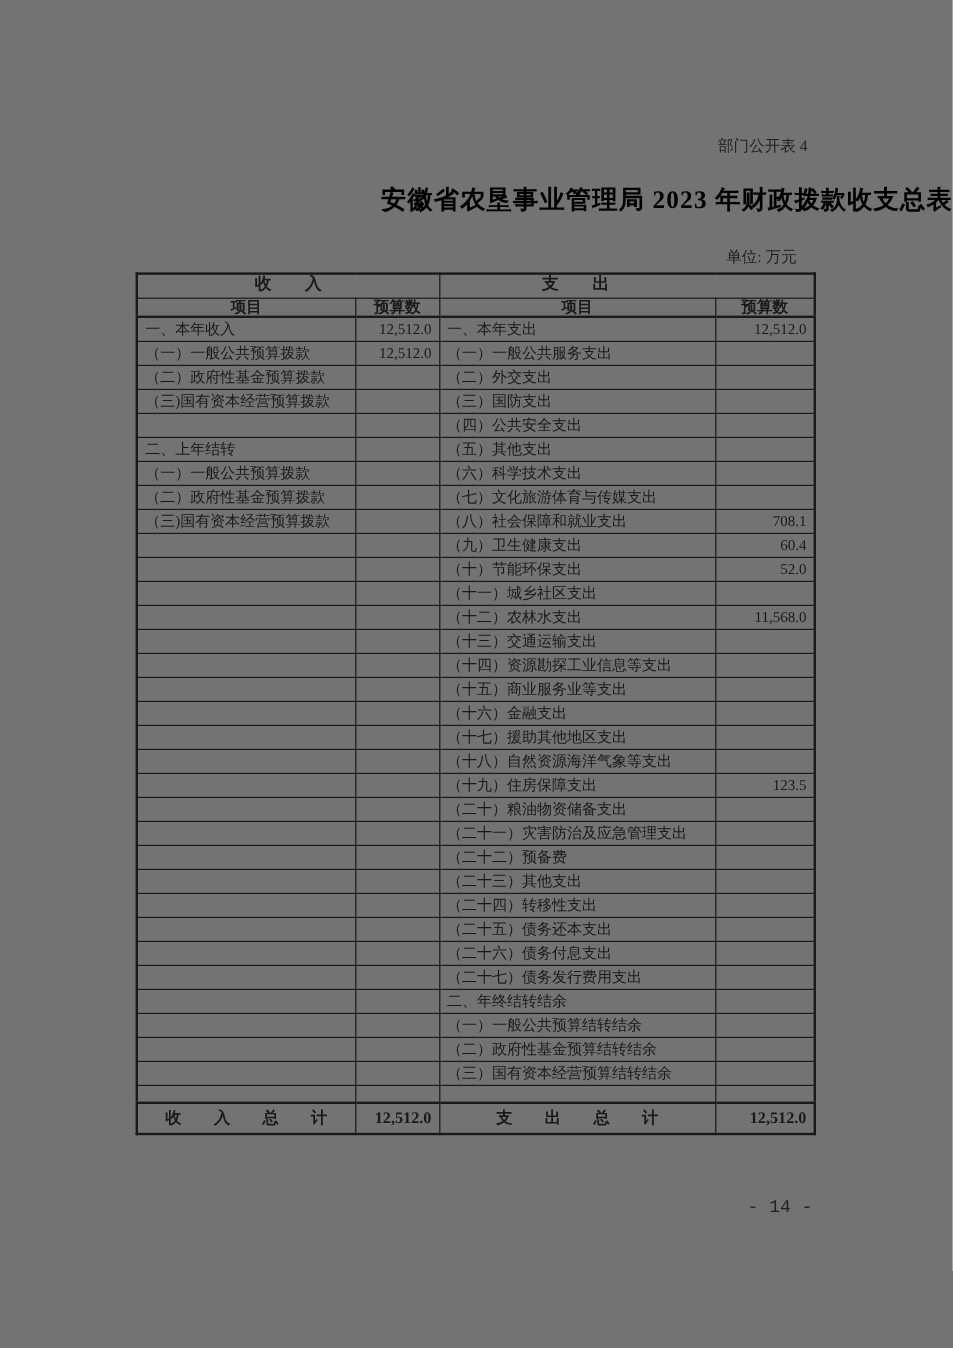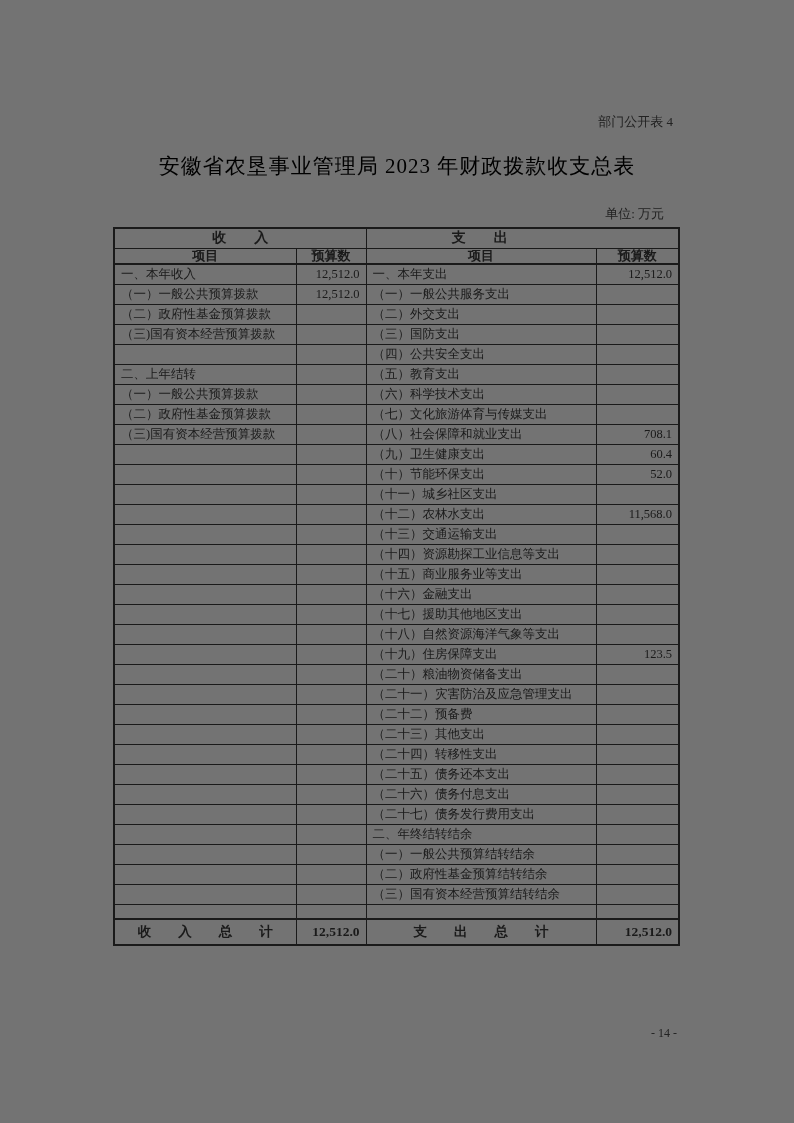--- a/index.html
+++ b/index.html
@@ -20,23 +20,23 @@
     top: 113px;
     right: 121px;
     font-size: 13px;
     color: #222;
   }
   .page-title {
     position: absolute;
     top: 152px;
     left: 0;
     width: 100%;
-    text-align: center;
+    text-align: right;
     font-size: 21px;
-    font-weight: normal;
+    font-weight: bold;
     letter-spacing: 1px;
     color: #000;
   }
   .unit-note {
     position: absolute;
     top: 205px;
     right: 130px;
     font-size: 13px;
     color: #222;
   }
@@ -78,24 +78,25 @@
   tr.spacer-row { height: 15px; }
   tr.total-row { height: 26px; margin-left: 40px; }
   tr.total-row td {
     border-top: 2px solid #1a1a1a;
     font-weight: bold;
     font-size: 13.5px;
   }
   tr.total-row td.item { text-align: center; padding-left: 0; }
   .page-number {
     position: absolute;
-    top: 1026px;
+    top: 998px;
     right: 117px;
-    font-size: 12px;
+    font-size: 15px;
     color: #222;
+    font-family: Liberation Mono, monospace;
   }
 </style>
 </head>
 <body>
 
 <div class="page">
 
   <div class="doc-label">部门公开表 4</div>
 
   <h1 class="page-title">安徽省农垦事业管理局 2023 年财政拨款收支总表</h1>
@@ -148,21 +149,21 @@
   </tr>
         <tr>
     <td class="item"></td>
     <td class="num"></td>
     <td class="item">（四）公共安全支出</td>
     <td class="num"></td>
   </tr>
         <tr>
     <td class="item">二、上年结转</td>
     <td class="num"></td>
-    <td class="item">（五）教育支出</td>
+    <td class="item">（五）其他支出</td>
     <td class="num"></td>
   </tr>
         <tr>
     <td class="item">（一）一般公共预算拨款</td>
     <td class="num"></td>
     <td class="item">（六）科学技术支出</td>
     <td class="num"></td>
   </tr>
         <tr>
     <td class="item">（二）政府性基金预算拨款</td>

